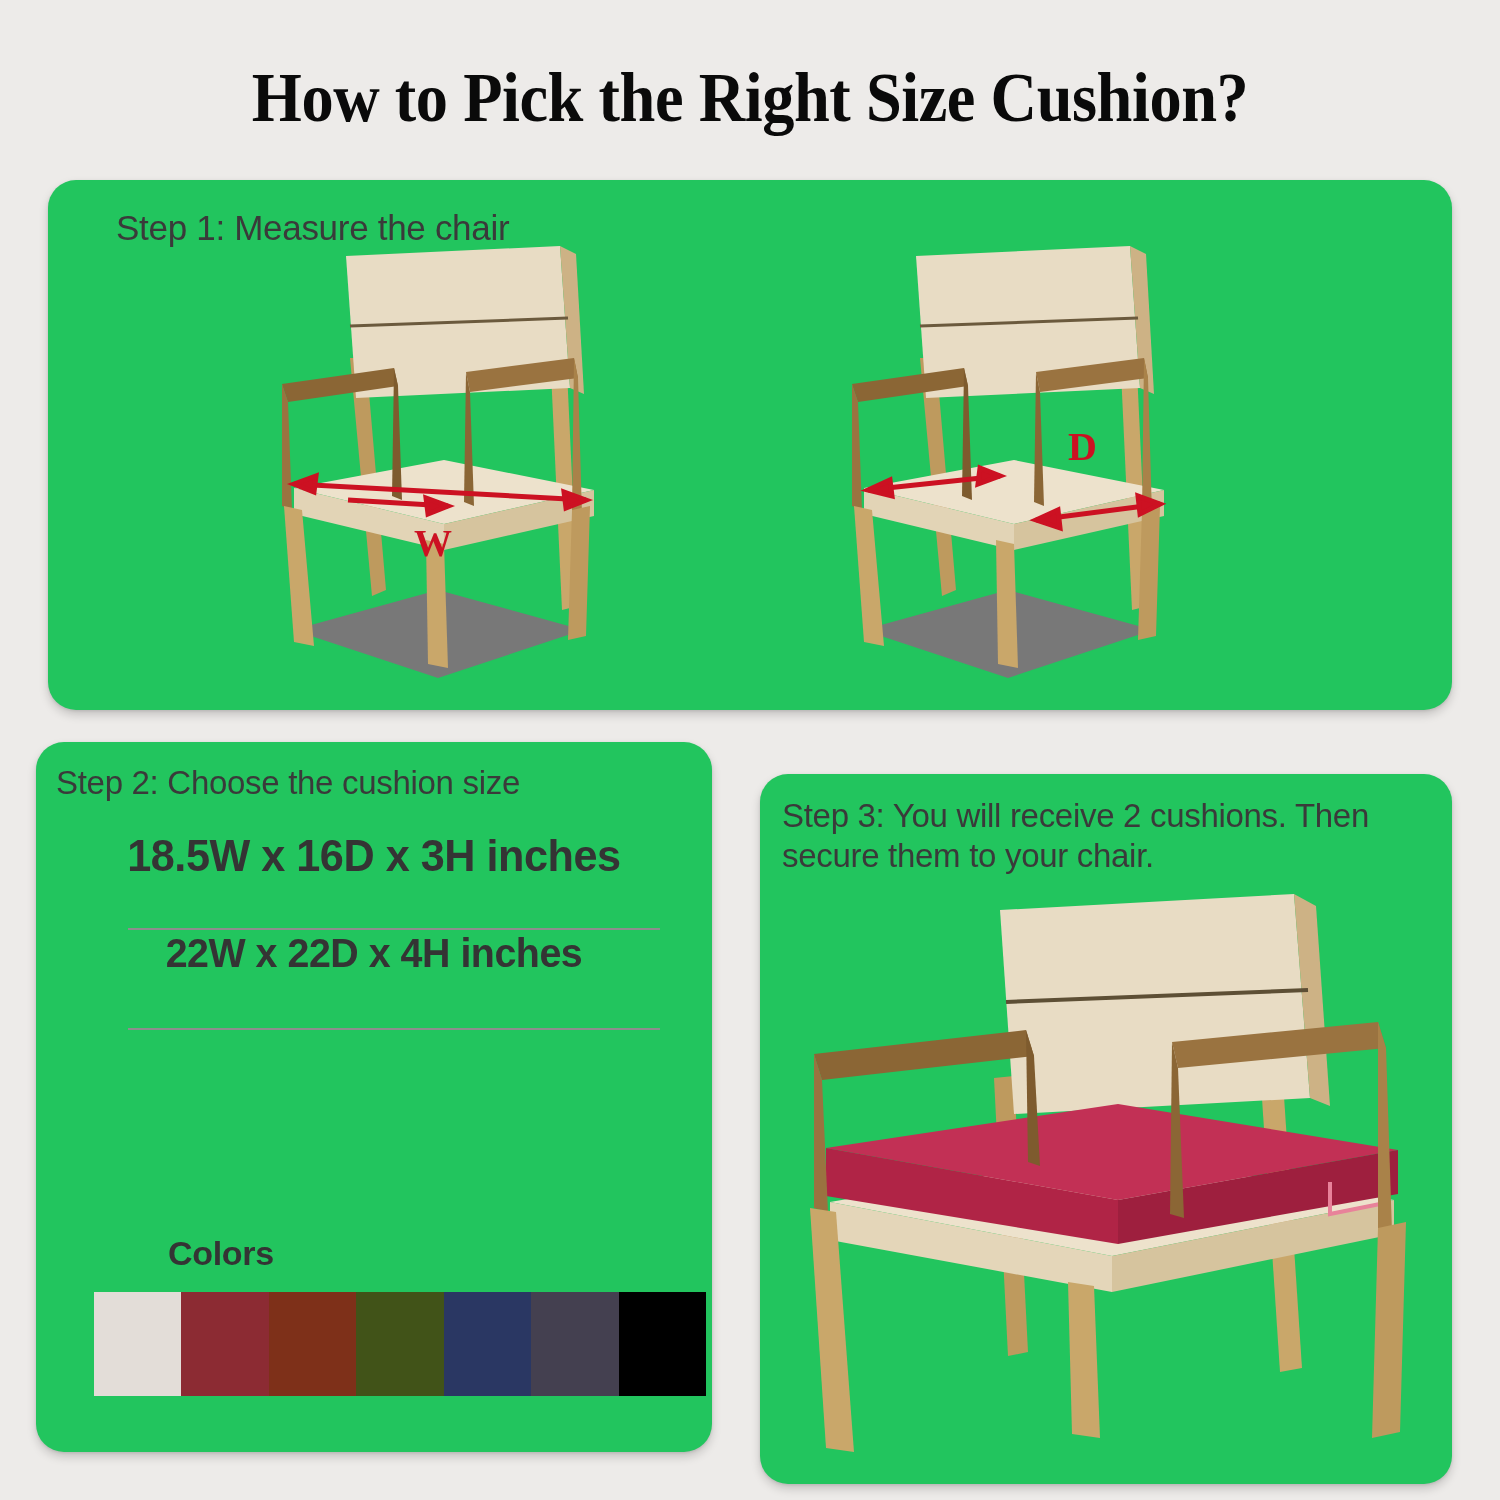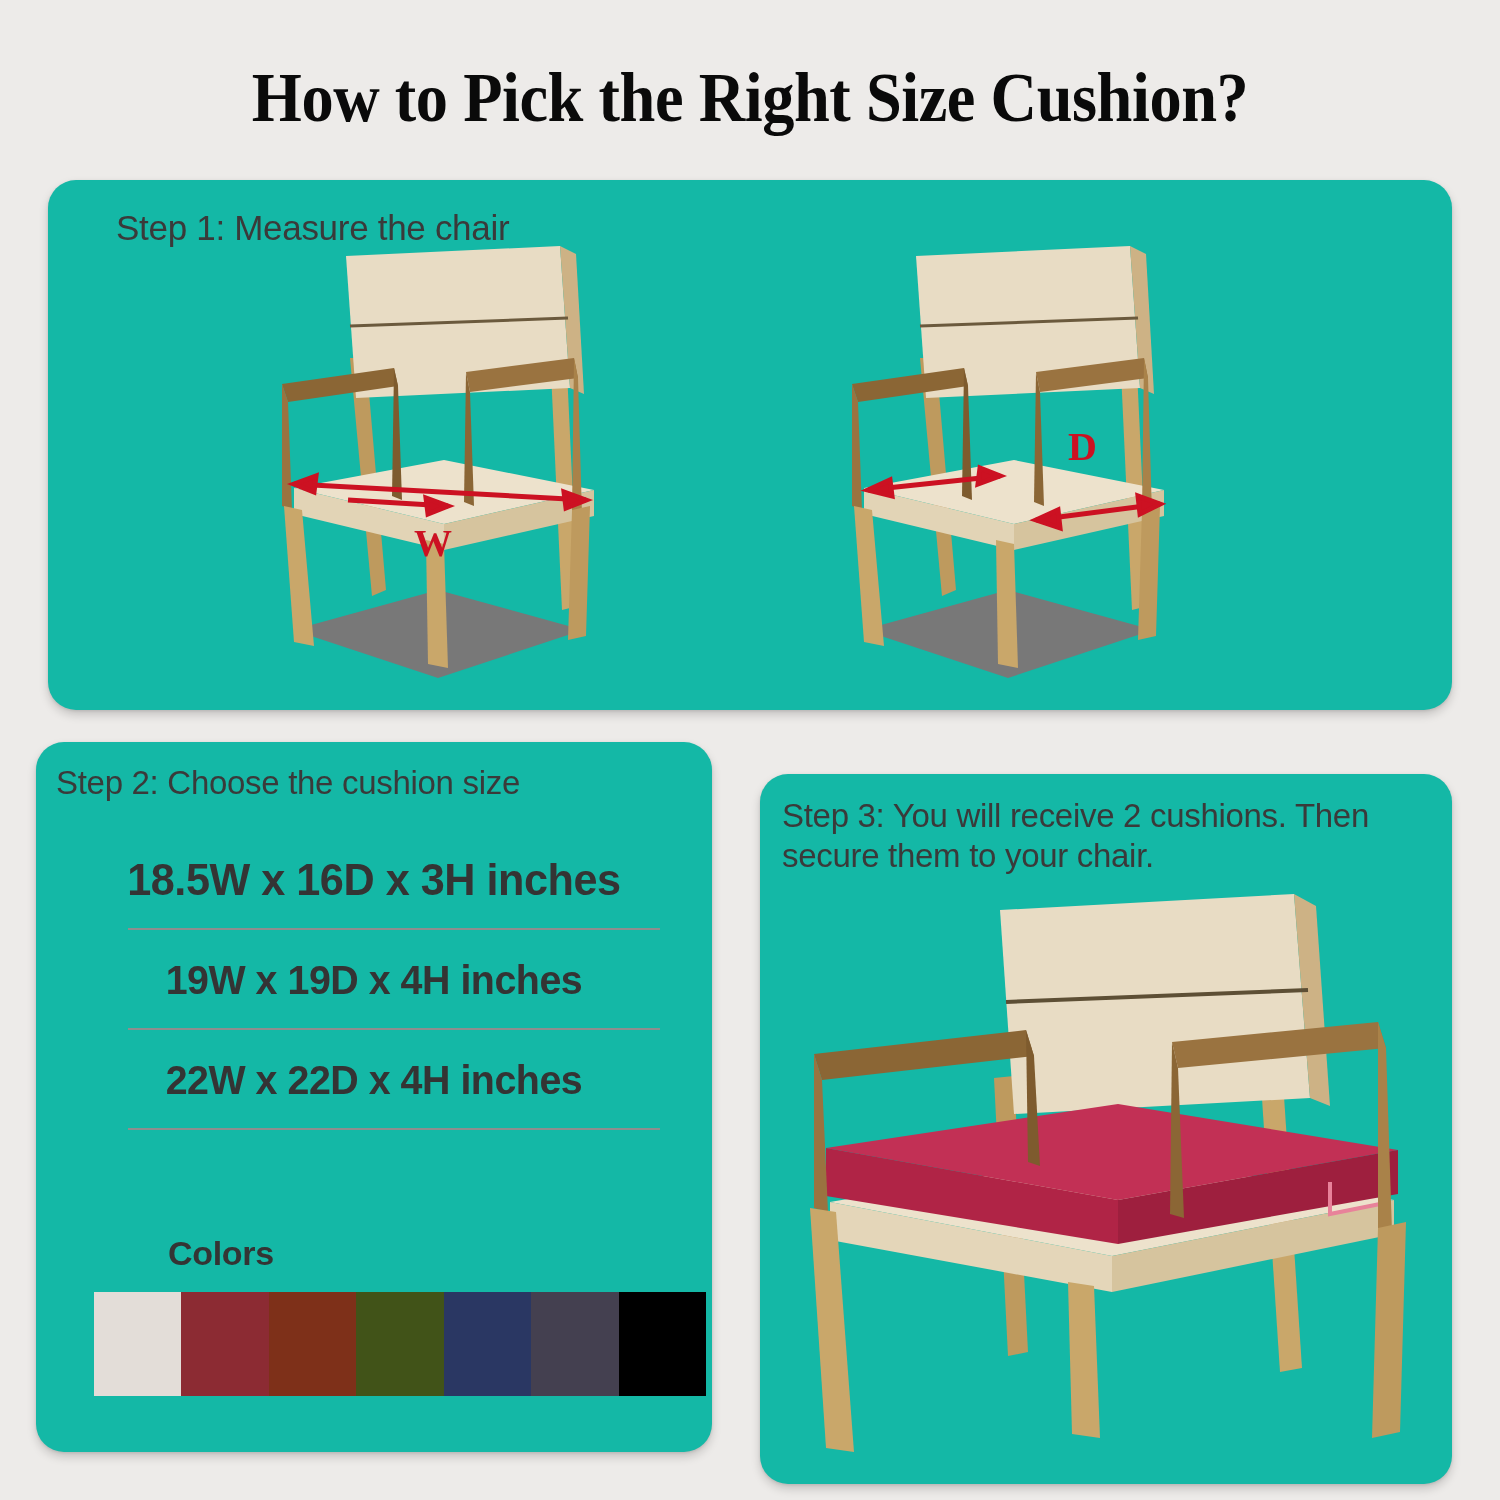--- a/index.html
+++ b/index.html
@@ -20,21 +20,21 @@
     font-size:70px;
     letter-spacing:-0.5px;
     color:#0a0a0a;
     transform:scaleX(0.92);
     white-space:nowrap;
   }
 
   
   .card{
     position:absolute;
-    background:#14b8a6;
+    background:#22c55e;
     border-radius:28px;
     box-shadow:0 5px 10px rgba(0,0,0,0.17), 0 1px 3px rgba(0,0,0,0.10);
     overflow:hidden;
   }
   #card-step1{left:48px;top:180px;width:1404px;height:530px;}
   #card-step2{left:36px;top:742px;width:676px;height:710px;}
   #card-step3{left:760px;top:742px;width:692px;height:710px;margin-top:32px;}
 
   .step-label{
     position:absolute;
@@ -47,21 +47,21 @@
   #step1-label{left:68px;top:28px;}
   #step2-label{left:20px;top:22px;font-size:33px;}
   #step3-label{left:22px;top:22px;font-size:33px;line-height:1.22;white-space:normal;width:660px;}
 
   
   .size-list{position:absolute;left:0;top:88px;width:676px;}
   .size-row{
     position:relative;
     height:100px;
     display:flex;
-    align-items:center;
+    align-items:flex-start;
     justify-content:center;
   }
   .size-text{
     color:#343434;
     font-weight:bold;
     font-size:41px;
     letter-spacing:-0.5px;
     white-space:nowrap;
     transform:scaleX(0.96);
   }
@@ -174,24 +174,20 @@
 
   <div class="card" id="card-step2">
     <div class="step-label" id="step2-label">Step 2: Choose the cushion size</div>
 
     <div class="size-list">
       <div class="size-row first">
         <span class="size-text">18.5W x 16D x 3H inches</span>
         <span class="size-sep"></span>
       </div>
       <div class="size-row">
-        <span class="size-text">19W x 19D x 4H inches</span>
-        <span class="size-sep"></span>
-      </div>
-      <div class="size-row">
         <span class="size-text">22W x 22D x 4H inches</span>
         <span class="size-sep"></span>
       </div>
     </div>
 
     <div class="colors-label">Colors</div>
 
     <div class="swatch-strip" id="swatch-strip">
         <div class="swatch" style="background: rgb(227, 221, 216);"></div>
         <div class="swatch" style="background: rgb(140, 43, 51);"></div>

